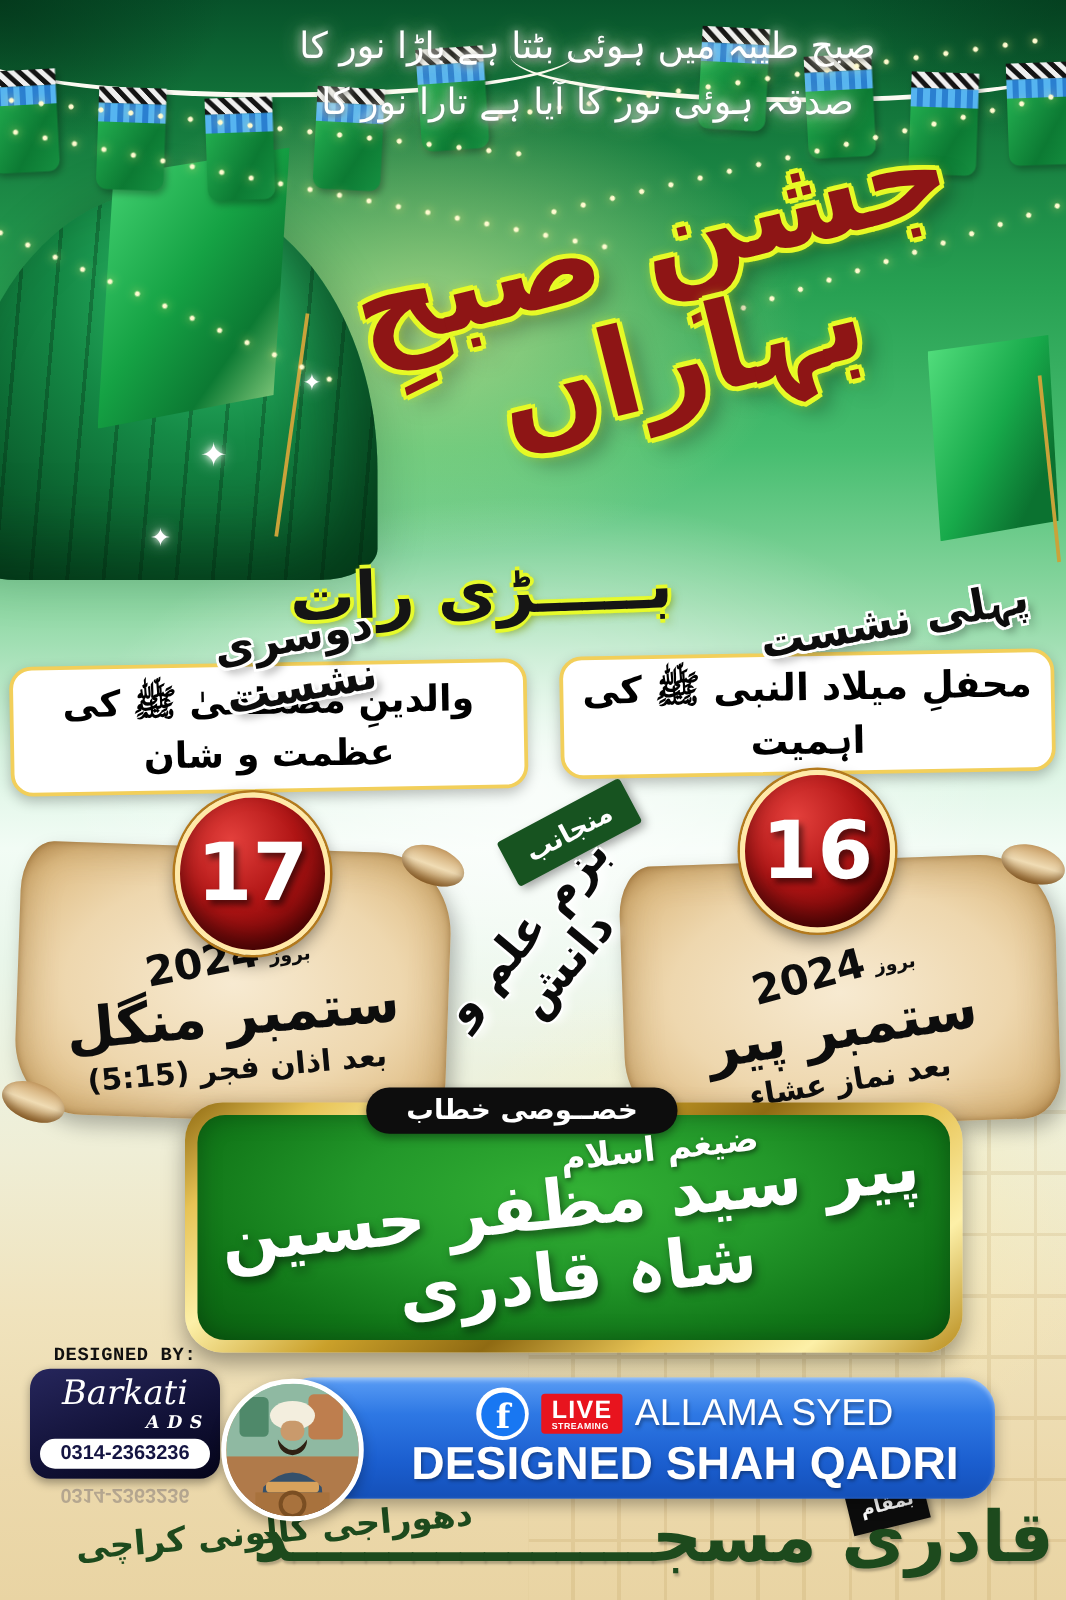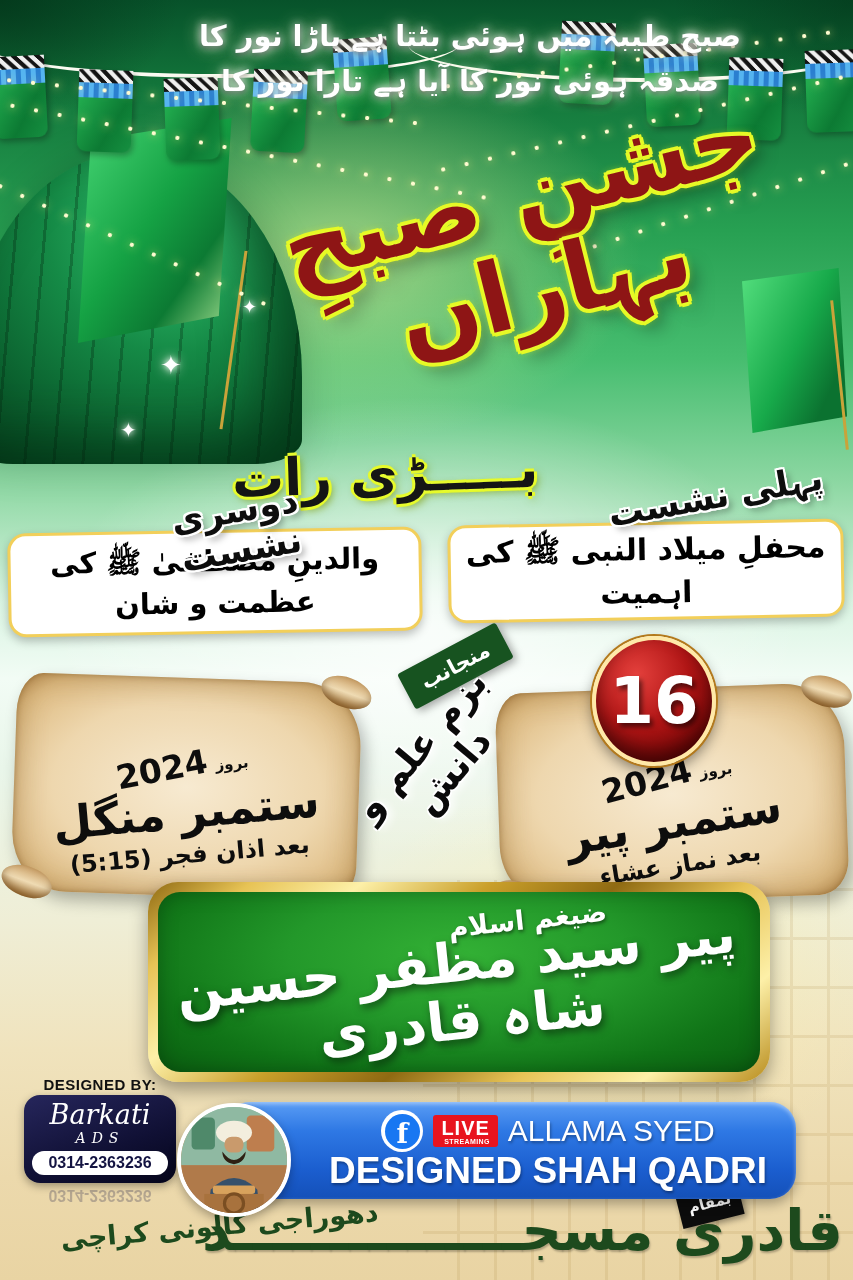--- a/index.html
+++ b/index.html
@@ -51,21 +51,21 @@
     background:linear-gradient(115deg,#55e07f 0%,#17a94a 50%,#0b7230 80%);
     clip-path:polygon(0 8%,92% 0,100% 90%,10% 100%);}
   .pole{position:absolute;width:3px;background:#c9a33a;z-index:1;}
   .pole.p-left{left:232px;top:250px;height:180px;transform:rotate(8deg);}
   .pole.p-right{left:838px;top:300px;height:150px;transform:rotate(-6deg);}
   .sparkle{position:absolute;z-index:2;color:#fff;text-shadow:0 0 6px #fff,0 0 14px #ffe;}
   .sparkle::before{content:"✦";}
 
   
   .couplet{position:absolute;left:190px;top:14px;width:560px;z-index:2;text-align:center;direction:rtl;
-    color:#fff;font-size:29px;font-weight:bold;line-height:1.55;
+    color:#fff;font-size:29px;font-weight:normal;line-height:1.55;
     text-shadow:0 0 8px rgba(255,255,255,.95),0 2px 4px rgba(0,0,0,.55),0 0 18px rgba(255,255,200,.85);}
   .main-title{position:absolute;left:250px;top:142px;width:565px;z-index:2;direction:rtl;text-align:center;
     transform:rotate(-14deg);font-size:96px;font-weight:bold;color:#8e1515;line-height:1.02;
     text-shadow:0 0 3px #f1ff3a,0 0 10px #e4f821,
       4px 0 0 #e6fa28,-4px 0 0 #e6fa28,0 4px 0 #e6fa28,0 -4px 0 #e6fa28,
       3px 3px 0 #e6fa28,-3px -3px 0 #e6fa28,3px -3px 0 #e6fa28,-3px 3px 0 #e6fa28,
       8px 10px 18px rgba(0,0,0,.35);}
   .night-label{position:absolute;left:165px;top:444px;width:440px;z-index:2;text-align:center;direction:rtl;
     font-size:52px;font-weight:bold;color:#151515;transform:rotate(-2deg);
     text-shadow:0 0 4px #eaff3c,3px 0 0 #e6fa28,-3px 0 0 #e6fa28,0 3px 0 #e6fa28,0 -3px 0 #e6fa28,
@@ -93,21 +93,21 @@
     background:linear-gradient(180deg,#caa067,#f0dcb4 50%,#a97c41);box-shadow:inset 0 -4px 8px rgba(90,50,5,.5);}
   .scroll::before{right:-10px;top:-6px;transform:rotate(18deg);}
   .scroll::after{left:-10px;bottom:-6px;transform:rotate(18deg);}
   .scroll-16{left:498px;top:688px;width:348px;height:212px;transform:rotate(-2deg);}
   .scroll-17{left:14px;top:678px;width:345px;height:218px;transform:rotate(2deg);}
   .date-circle{position:absolute;z-index:4;width:116px;height:122px;border-radius:50%;
     background:radial-gradient(circle at 35% 28%,#e4403c 0%,#b01515 45%,#7c0808 75%,#4f0202 100%);
     border:4px solid #ffe9a8;box-shadow:0 0 0 2px #b3791c,0 6px 14px rgba(0,0,0,.45),inset 0 -10px 18px rgba(0,0,0,.45);
     display:flex;align-items:center;justify-content:center;color:#fff;font-size:64px;font-weight:bold;
     text-shadow:3px 4px 5px rgba(0,0,0,.55);}
-  .circle-16{left:592px;top:636px;}
+  .circle-16{left:592px;top:616px;}
   .circle-17{left:140px;top:634px;}
   .scroll-content{position:absolute;left:0;right:0;top:70px;z-index:3;direction:rtl;text-align:center;
     color:#0d0d0d;transform:rotate(-7deg);}
   .yr-row{display:flex;flex-direction:row-reverse;align-items:center;justify-content:center;gap:8px;}
   .yr{font-size:33px;font-weight:bold;transform:rotate(-6deg);}
   .broz{font-size:15px;font-weight:bold;}
   .month-line{font-size:45px;font-weight:bold;line-height:1.15;}
   .time-line{font-size:24px;font-weight:bold;margin-top:2px;}
 
   
@@ -130,44 +130,44 @@
     font-weight:bold;padding:6px 32px;border-radius:24px;direction:rtl;box-shadow:0 3px 8px rgba(0,0,0,.4);}
   .honorific{position:absolute;top:12px;left:290px;z-index:3;transform:rotate(-6deg);color:#fff;font-size:27px;
     font-weight:bold;direction:rtl;text-shadow:1px 2px 4px rgba(0,0,0,.5);}
   .speaker-name{position:absolute;inset:26px 12px 6px 12px;display:flex;align-items:center;justify-content:center;
     transform:rotate(-6deg);color:#fff;font-size:54px;font-weight:bold;direction:rtl;text-align:center;
     line-height:1.08;text-shadow:2px 4px 8px rgba(0,0,0,.5);}
 
   
   .designer{position:absolute;left:24px;top:1076px;width:152px;z-index:5;text-align:center;}
   .designer-heading{font-size:15px;font-weight:bold;color:#101010;letter-spacing:.5px;
-    font-family:Liberation Sans, sans-serif;}
+    font-family:Liberation Mono, monospace;}
   .designer-card{margin-top:2px;background:linear-gradient(160deg,#26265c,#101034 60%,#05051a);
     border-radius:16px;padding:6px 8px 8px;box-shadow:0 3px 8px rgba(0,0,0,.35);}
   .designer-brand{font-family:"DejaVu Serif",serif;font-style:italic;color:#fff;font-size:27px;line-height:1;}
-  .designer-brand-sub{color:#fff;font-size:14px;letter-spacing:6px;font-weight:normal;margin-top:2px;
-    font-family:"DejaVu Serif",serif;font-style:italic;}
+  .designer-brand-sub{color:#fff;font-size:14px;letter-spacing:6px;font-weight:bold;margin-top:2px;
+    font-family:"DejaVu Serif",serif;font-style:italic;text-align:right;}
   .designer-phone{margin-top:5px;background:#fff;color:#141442;font-size:16px;font-weight:bold;
     border-radius:12px;padding:3px 2px;font-family:"Liberation Sans",sans-serif;}
   .designer-reflection{transform:scaleY(-1);opacity:.25;color:#141442;font-size:16px;font-weight:bold;
     margin-top:3px;font-family:"Liberation Sans",sans-serif;}
 
   
   .live-bar{position:absolute;left:224px;top:1102px;width:572px;height:97px;z-index:4;border-radius:26px;
     background:linear-gradient(180deg,#5a9df5 0%,#2e78e4 30%,#1b5ecf 70%,#1450b8 100%);
     box-shadow:0 5px 12px rgba(0,0,0,.3),inset 0 2px 4px rgba(255,255,255,.45);
     display:flex;flex-direction:column;justify-content:center;box-sizing:border-box;
     padding-left:86px;padding-right:10px;}
   .live-row{display:flex;align-items:center;justify-content:center;gap:10px;}
   .fb-badge{width:42px;height:42px;border-radius:50%;background:#fff;display:flex;align-items:center;
     justify-content:center;flex:0 0 auto;}
   .fb-inner{width:35px;height:35px;border-radius:50%;background:#1877f2;color:#fff;font-weight:bold;
     font-size:27px;display:flex;align-items:center;justify-content:center;
     font-family:"DejaVu Serif",serif;line-height:1;padding-top:4px;box-sizing:border-box;}
-  .live-badge{background:#e8141e;color:#fff;text-align:right;padding:3px 8px 2px;border-radius:3px;
+  .live-badge{background:#e8141e;color:#fff;text-align:left;padding:3px 8px 2px;border-radius:3px;
     line-height:1;flex:0 0 auto;}
   .live-word{font-size:20px;font-weight:bold;letter-spacing:1px;font-family:"Liberation Sans",sans-serif;}
   .streaming-word{font-size:7px;font-weight:bold;letter-spacing:.4px;font-family:"Liberation Sans",sans-serif;}
   .name-line1{color:#fff;font-size:30px;font-weight:normal;text-shadow:1px 2px 3px rgba(0,0,0,.35);
     font-family:"Liberation Sans",sans-serif;}
   .name-line2{color:#fff;font-size:37px;font-weight:bold;text-align:center;line-height:1.05;
     text-shadow:1px 2px 3px rgba(0,0,0,.35);font-family:"Liberation Sans",sans-serif;}
   .speaker-photo{position:absolute;left:177px;top:1103px;width:114px;height:114px;z-index:6;border-radius:50%;
     border:4px solid #fff;box-sizing:border-box;overflow:hidden;box-shadow:0 4px 10px rgba(0,0,0,.3);
     background:linear-gradient(180deg,#8fc3ab 0%,#c9925e 45%,#6e4f35 100%);}
@@ -284,26 +284,28 @@
   <div class="scroll scroll-17">
     <div class="scroll-content">
       <div class="yr-row">
         <span class="yr">2024</span>
         <span class="broz">بروز</span>
       </div>
       <div class="month-line">ستمبر منگل</div>
       <div class="time-line">بعد اذان فجر (5:15)</div>
     </div>
   </div>
+  <div class="date-circle circle-17">17</div>
 
   <div class="org-tag">منجانب</div>
   <div class="org-name">بزم علم و دانش</div>
 
   <div class="banner">
     <div class="banner-inner">
+      <div class="special-pill">خصــوصی خطاب</div>
       <div class="honorific">ضیغم اسلام</div>
       <div class="speaker-name">پیر سید مظفر حسین شاہ قادری</div>
     </div>
   </div>
 
   <div class="designer">
     <div class="designer-heading">DESIGNED BY:</div>
     <div class="designer-card">
       <div class="designer-brand">Barkati</div>
       <div class="designer-brand-sub">ADS</div>

